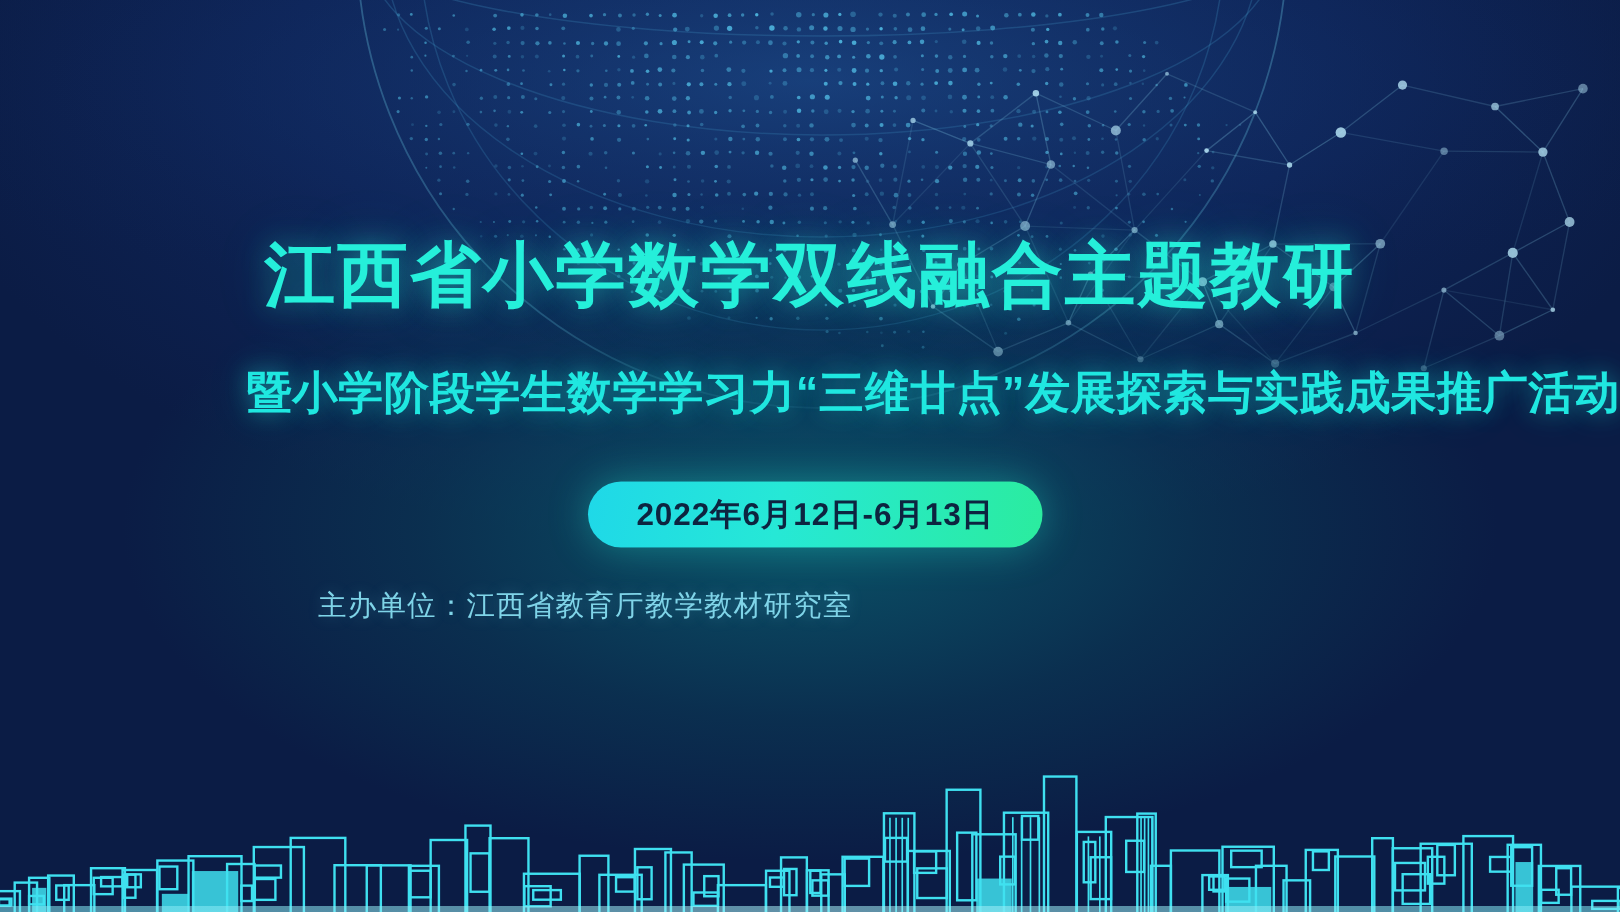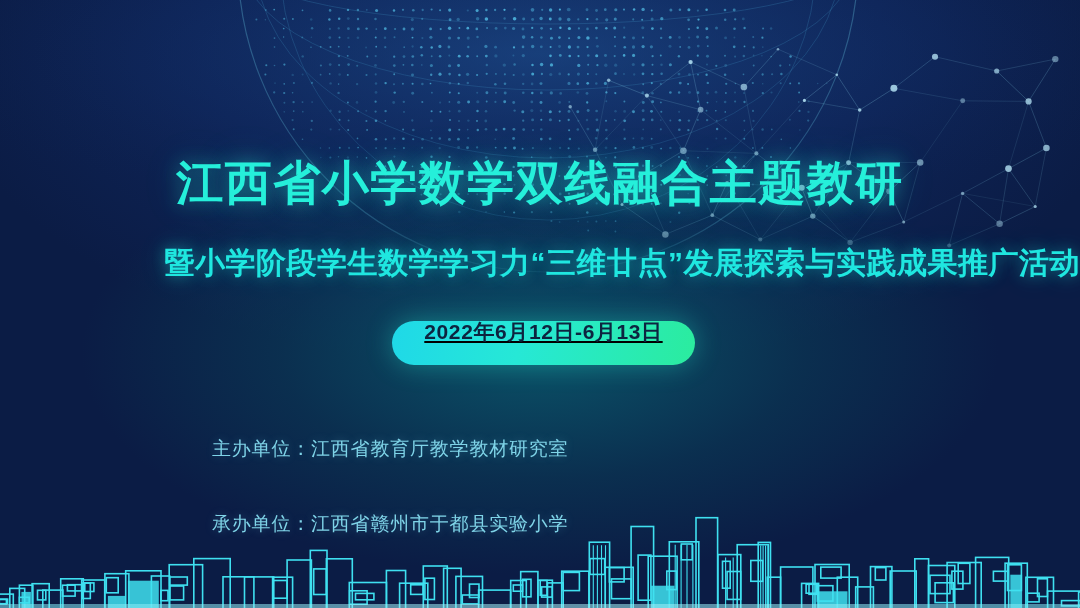--- a/index.html
+++ b/index.html
@@ -57,21 +57,21 @@
   }
 
   
   #date-badge {
     position:absolute;
     left:392px; top:321px;
     width:303px; height:44px;
     border-radius:22px;
     background:linear-gradient(100deg,#1fd8e8 0%,#26e8d6 42%,#2bec9e 100%);
     box-shadow:0 0 26px rgba(39,226,200,0.38);
-    display:flex; justify-content:center;text-decoration:underline;
+    display:flex; align-items:center; justify-content:center;
   }
   #date-badge .txt {
     font-size:21px; font-weight:bold;
     color:#0d2440; letter-spacing:0.6px;
     line-height:1;
   }
 
   
   #orgs {
     position:absolute;
@@ -79,21 +79,20 @@
     width:760px;
     text-align:left;
   }
   #orgs .line {
     font-size:19px;
     line-height:31px;
     color:#7fd4e8;
     letter-spacing:0.8px;
     white-space:nowrap;
     text-shadow:0 0 10px rgba(110,200,230,0.30);
-    margin-top:44px;
   }
   #orgs .line.indent { padding-left:96px; }
 
   
   #skyline {
     position:absolute; left:0; bottom:0;
     width:1080px; height:96px;
     pointer-events:none;
   }
   #skyline svg { display:block; width:1080px; height:96px; }
@@ -1036,21 +1035,20 @@
   <div class="stack" id="title-main">江西省小学数学双线融合主题教研</div>
 
   <div class="stack" id="title-sub">暨小学阶段学生数学学习力“三维廿点”发展探索与实践成果推广活动</div>
 
   <div id="date-badge">
     <span class="txt">2022年6月12日-6月13日</span>
   </div>
 
   <div id="orgs">
       <div class="line">主办单位：江西省教育厅教学教材研究室</div>
-      <div class="line">承办单位：江西省赣州市于都县实验小学</div>
     </div>
 
   <div id="skyline">
     <svg viewBox="0 0 1080 96" xmlns="http://www.w3.org/2000/svg" aria-hidden="true">
       <g id="buildings" stroke="#3fe0f0" stroke-width="1.6" fill="none">
           <rect x="-6.0" y="82.1" width="19.3" height="17.9"></rect>
           <rect x="-0.7" y="87.5" width="7.1" height="4.4"></rect>
           <rect x="-1.9" y="87.1" width="9.5" height="4.6"></rect>
           <rect x="9.8" y="76.4" width="14.9" height="23.6"></rect>
           <rect x="19.4" y="73.2" width="13.5" height="26.8"></rect>

